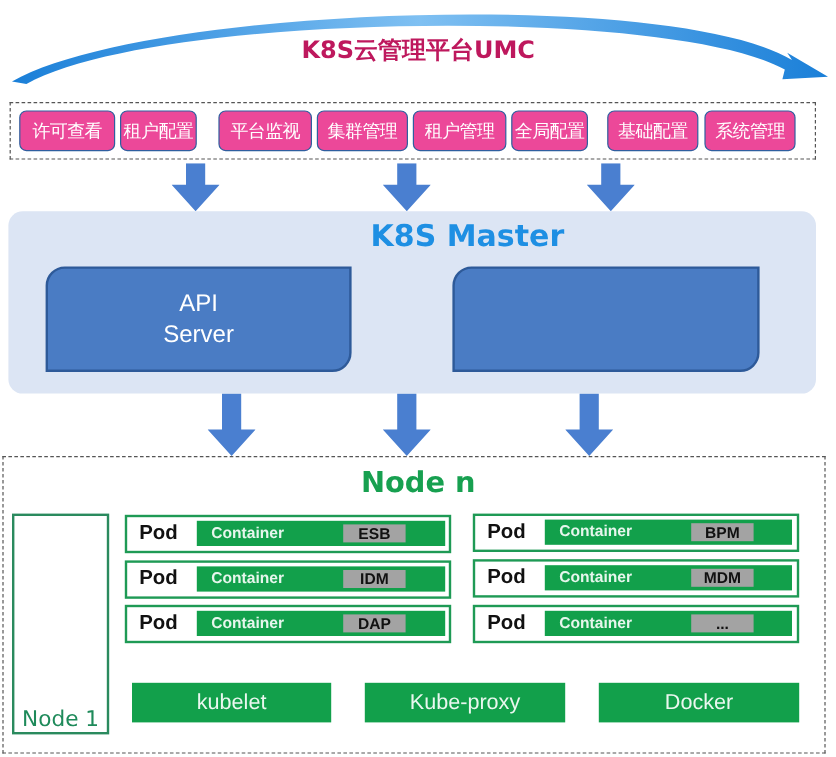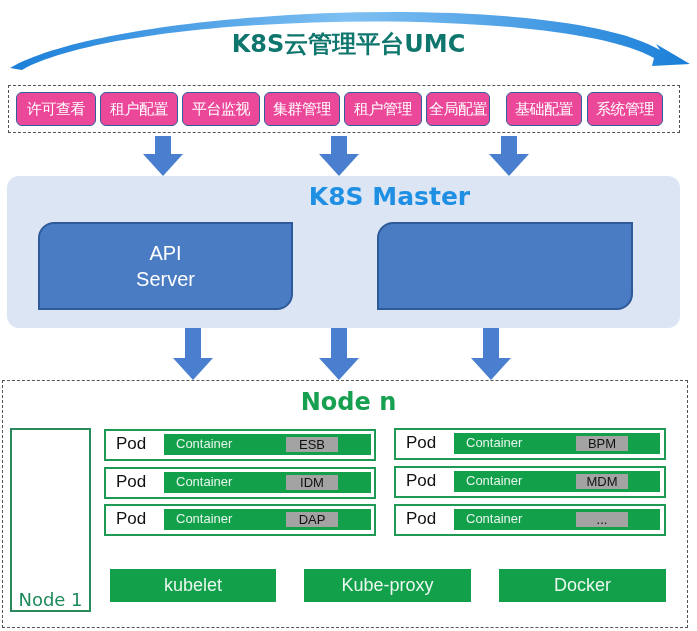--- a/index.html
+++ b/index.html
@@ -3,21 +3,21 @@
 <meta charset="utf-8">
 <style>
   * { box-sizing: border-box; margin: 0; padding: 0; }
   html, body { width: 697px; height: 631px; background: #ffffff; overflow: hidden; }
   body { position: relative; font-family: "DejaVu Sans", "Liberation Sans", sans-serif; }
 
   
   #arc { position: absolute; left: 0; top: 0; width: 697px; height: 80px; }
   .umc-title {
     position: absolute; left: 0; width: 697px; top: 28px; text-align: center;
-    color: #0f766e; font-size: 24px; font-weight: bold; letter-spacing: 0px;
+    color: #be185d; font-size: 20px; font-weight: bold; letter-spacing: 0px;
   }
 
   
   .menu-frame {
     position: absolute; left: 8px; top: 85px; width: 672px; height: 48px;
     border: 1.5px dashed #555;
   }
   .menu-btn {
     position: absolute; top: 92px; height: 34px;
     background: #ec4899; color: #fff; font-size: 15px;
@@ -55,21 +55,21 @@
     position: absolute; left: 0; width: 697px; top: 388px; text-align: center;
     color: #16a34a; color: #17a050; font-size: 24px; font-weight: bold;
   }
   .node1 {
     position: absolute; left: 10px; top: 428px; width: 81px; height: 184px;
     border: 2.5px solid #2a8a5e;
     color: #1e8a5a; font-size: 18px; font-weight: normal;
     display: flex; align-items: flex-end; justify-content: center;
   }
   .pod {
-    position: absolute; height: 32px; border: 2.5px solid #1e9a55; background: #fff;
+    position: absolute; height: 32px; border: 2.5px solid #1e9a55; background: #fff; font-weight: bold;
   }
   .pod-label {
     position: absolute; left: 10px; top: 3px; font-size: 17px; color: #111;
     font-family: "Liberation Sans", sans-serif;
   }
   .container {
     position: absolute; top: 3px; height: 21px; background: #12a04b; padding-left: 24px;
   }
   .container-label {
     position: absolute; left: 12px; top: 2px; font-size: 13px; color: #e6f6ec;
@@ -96,21 +96,21 @@
       <stop offset="0.5" stop-color="#7fc0f2"></stop>
       <stop offset="1" stop-color="#1a7fd8"></stop>
     </linearGradient>
   </defs>
   <path d="M10 68 C 120 5, 560 -10, 660 50 L 656 44 L 690 64 L 652 66 L 654 58 C 560 5, 130 10, 22 70 Z" fill="url(#arcg)"></path>
 </svg>
 <div class="umc-title">K8S云管理平台UMC</div>
 
 <div class="menu-frame"></div>
 <div class="menu-btn" style="left:16px;width:80px">许可查看</div>
-<div class="menu-btn" style="left:100px;width:78px">租户配置</div>
+<div class="menu-btn" style="left:100px;width:64px">租户配置</div>
 <div class="menu-btn" style="left:182px;width:78px">平台监视</div>
 <div class="menu-btn" style="left:264px;width:76px">集群管理</div>
 <div class="menu-btn" style="left:344px;width:78px">租户管理</div>
 <div class="menu-btn" style="left:426px;width:64px">全局配置</div>
 <div class="menu-btn" style="left:506px;width:76px">基础配置</div>
 <div class="menu-btn" style="left:587px;width:76px">系统管理</div>
 
 <svg class="arrow" style="left:143px;top:136px" width="40" height="40" viewBox="0 0 40 40">
     <path d="M12 0 H28 V18 H40 L20 40 L0 18 H12 Z" fill="#4a7fd0"></path>
   </svg>

